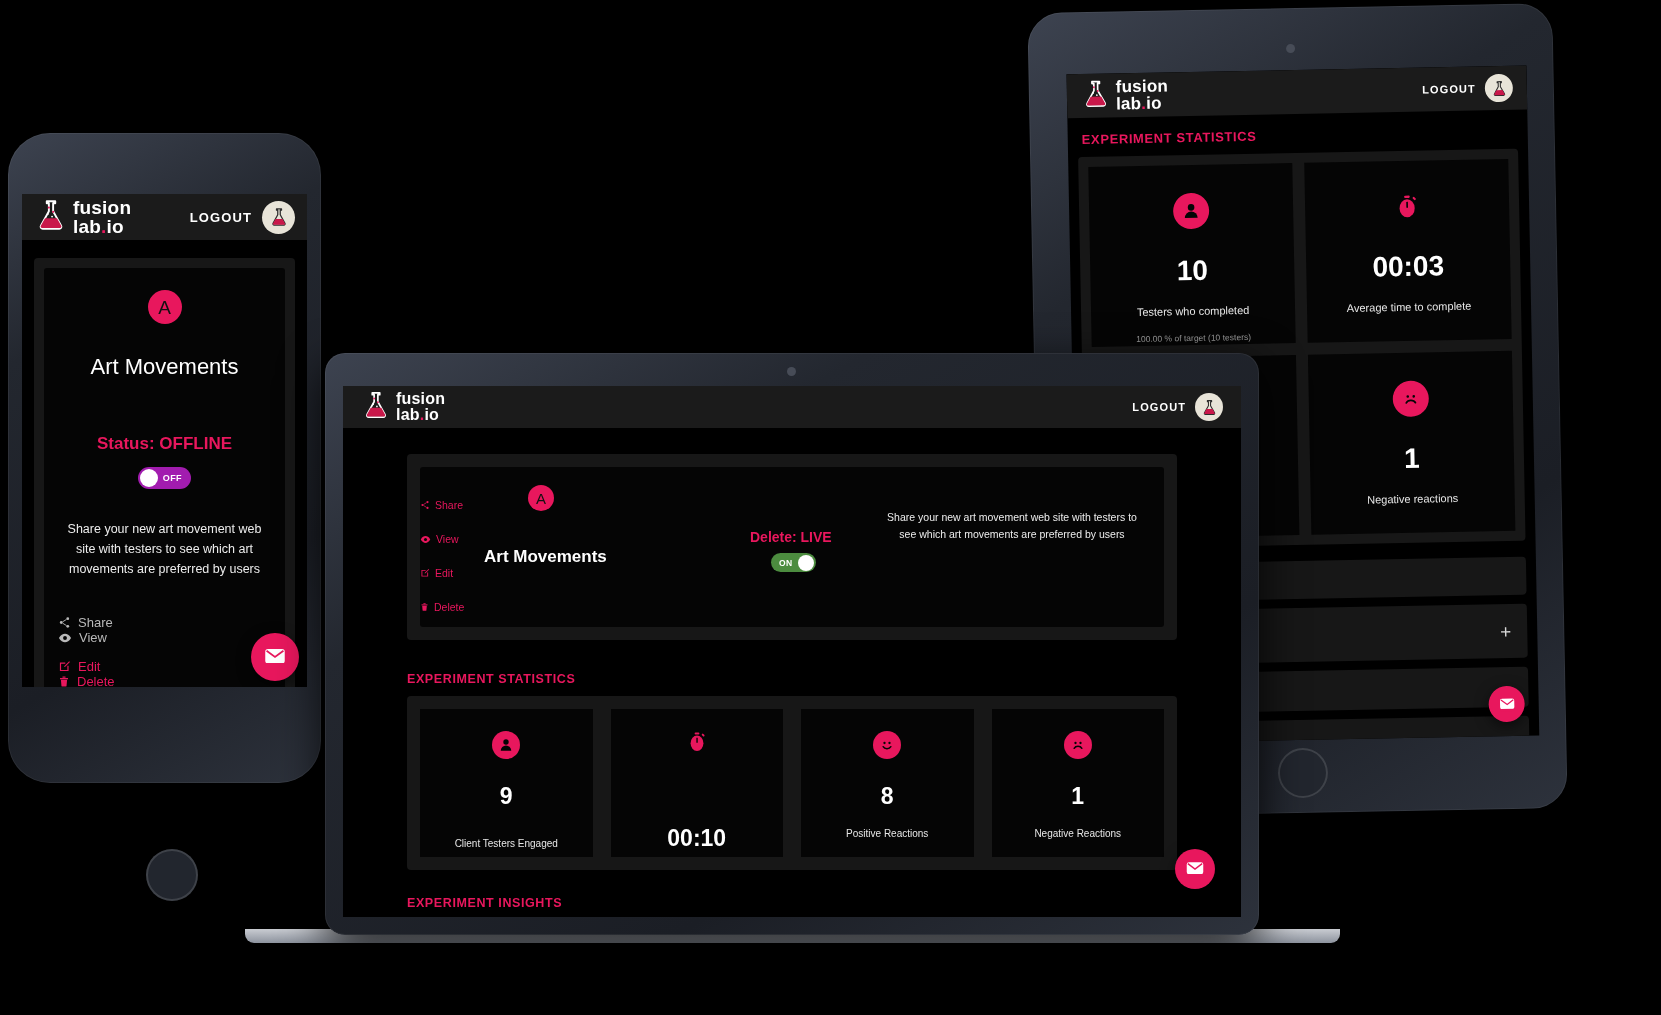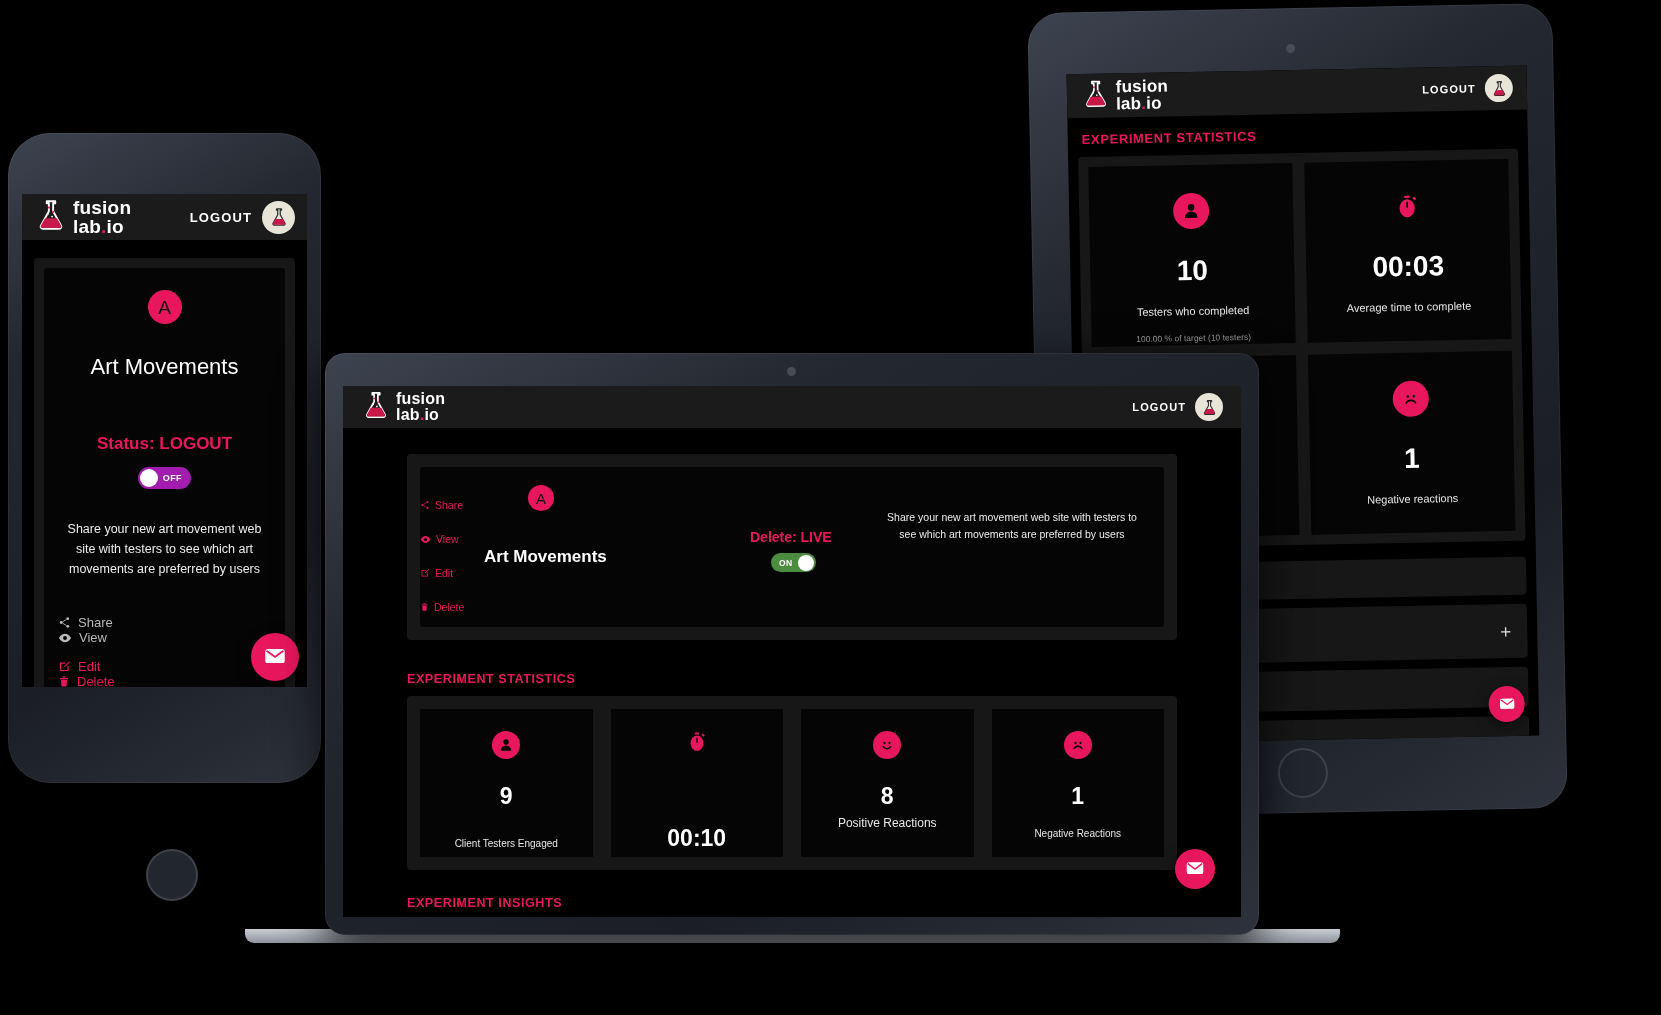--- a/index.html
+++ b/index.html
@@ -252,21 +252,21 @@
 
       <div class="panel" style="margin:18px 12px 0;padding:10px;">
         <div class="card" style="padding:22px 14px 18px;display:flex;flex-direction:column;align-items:center;">
 
           <span class="circle-icon" style="width:34px;height:34px;">
             <span style="color:#111;font-size:19px;font-weight:400;line-height:1;">A</span>
           </span>
 
           <div style="color:#fff;font-size:22px;margin-top:30px;">Art Movements</div>
 
-          <div class="status-text" style="font-size:17px;margin-top:54px;">Status: LOGOUT</div>
+          <div class="status-text" style="font-size:17px;margin-top:54px;">Status: OFFLINE</div>
 
           <div class="toggle off" style="width:53px;height:22px;margin-top:13px;padding-right:9px;">
             <span class="knob" style="width:18px;height:18px;left:2px;top:2px;"></span>
             <span class="txt" style="font-size:9px;">OFF</span>
           </div>
 
           <div class="desc" style="font-size:12.5px;line-height:1.6;margin-top:30px;max-width:232px;">Share your new art movement web site with testers to see which art movements are preferred by users</div>
 
           <div class="actions" style="width:100%;margin-top:36px;justify-content:space-around;font-size:13px;">
             <span class="action grey">
@@ -437,21 +437,21 @@
 
         <div class="stat-card" style="height:148px;padding-top:22px;">
           <span class="circle-icon" style="width:28px;height:28px;">
             <svg width="20" height="20" viewBox="0 0 24 24" aria-hidden="true">
               <circle cx="9" cy="9.6" r="1.4" fill="#050505"></circle>
                 <circle cx="15" cy="9.6" r="1.4" fill="#050505"></circle>
               <path d="M7.4 14 a5 4 0 0 0 9.2 0" fill="none" stroke="#050505" stroke-width="1.8" stroke-linecap="round"></path>
             </svg>
           </span>
           <span class="stat-value" style="font-size:23px;margin-top:24px;">8</span>
-          <span class="stat-label" style="font-size:12px;margin-top:6px;">Positive Reactions</span>
+          <span class="stat-label" style="font-size:10px;margin-top:18px;">Positive Reactions</span>
         </div>
 
         <div class="stat-card" style="height:148px;padding-top:22px;">
           <span class="circle-icon" style="width:28px;height:28px;">
             <svg width="20" height="20" viewBox="0 0 24 24" aria-hidden="true">
               <circle cx="9" cy="9.6" r="1.4" fill="#050505"></circle>
                 <circle cx="15" cy="9.6" r="1.4" fill="#050505"></circle>
               <path d="M7.4 16 a5 4 0 0 1 9.2 0" fill="none" stroke="#050505" stroke-width="1.8" stroke-linecap="round"></path>
             </svg>
           </span>

